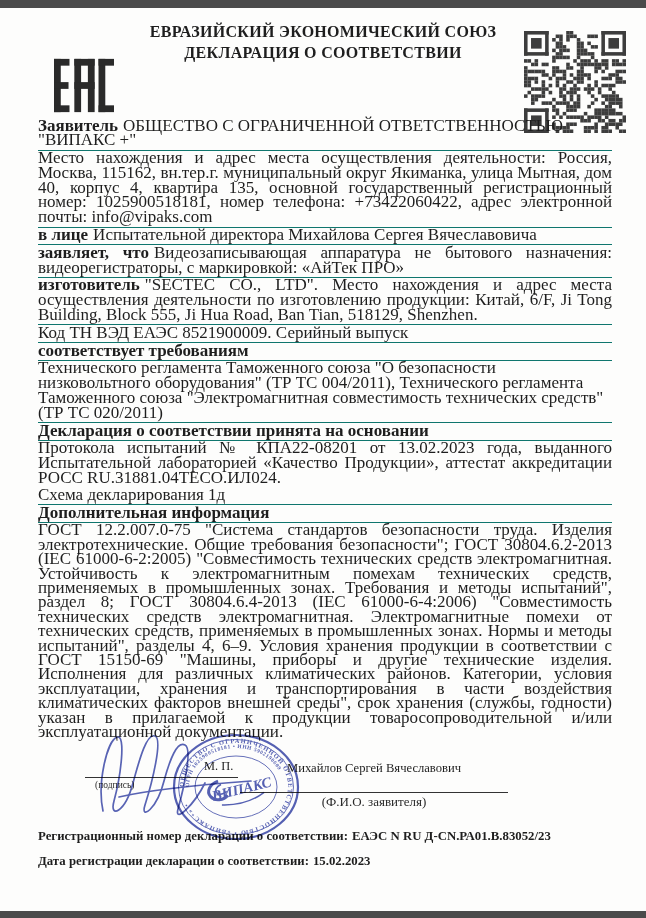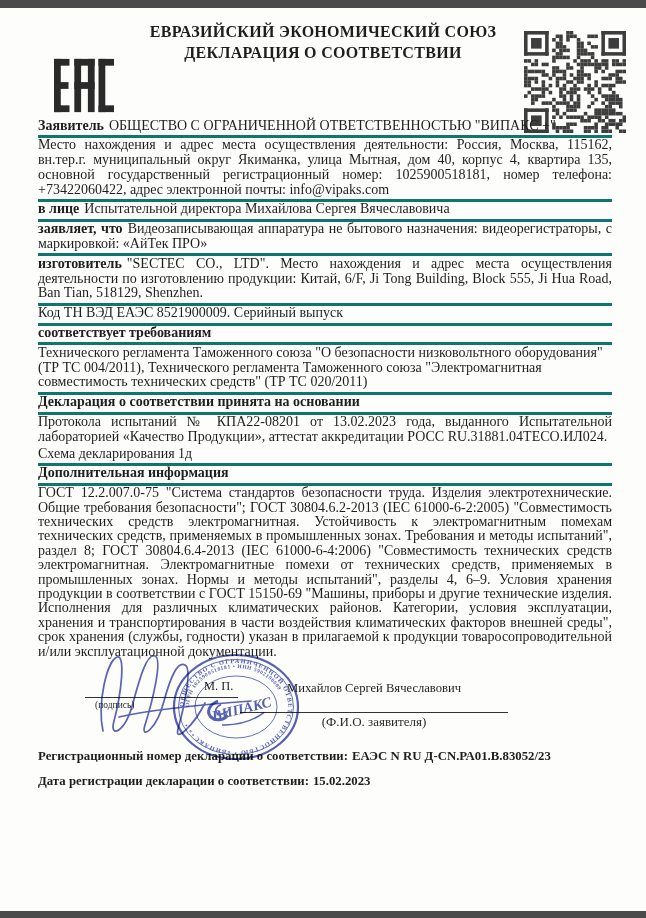--- a/index.html
+++ b/index.html
@@ -6,22 +6,22 @@
   .page{position:relative;width:646px;height:918px;background:#fdfdfc;margin:0 auto;
         font-family:"Liberation Serif", serif;color:#1e1e1e;overflow:hidden;}
   .edge-bar{position:absolute;left:0;right:0;background:#4b4b4b;}
   .edge-bar.top{top:0;height:8px;}
   .edge-bar.bottom{bottom:0;height:7px;}
   .title-block{padding-top:21px;text-align:center;font-weight:bold;
                font-size:16px;line-height:21px;letter-spacing:.3px;}
   .eac-mark{position:absolute;left:54px;top:58px;}
   .qr-box{position:absolute;left:524px;top:31px;}
   .content{position:absolute;top:118px;left:38px;width:574px;}
-  .row{font-size:14px;line-height:14.8px;padding:.5px 0 1.5px;}
-  .row.sep{border-top:3px solid #0f766e;}
+  .row{font-size:17px;line-height:14.8px;padding:.5px 0 1.5px;}
+  .row.sep{border-top:1px solid #0f766e;}
   .row.b{font-weight:bold;}
   .row.j{text-align:justify;}
   .fl{font-weight:bold;margin-right:5px;}
   .gost{line-height:14.4px;}
   .sig-area{position:relative;height:86px;}
   .mp{position:absolute;left:166px;top:18px;font-size:12.4px;}
   .sig-line{position:absolute;left:47px;top:36px;width:153px;border-top:1px solid #333;}
   .podpis{position:absolute;left:57px;top:39px;font-size:9.5px;color:#2a2a2a;}
   .fio-box{position:absolute;left:202px;top:20px;width:268px;text-align:center;}
   .fio-name{font-size:12.6px;border-bottom:1px solid #333;padding-bottom:16px;}

